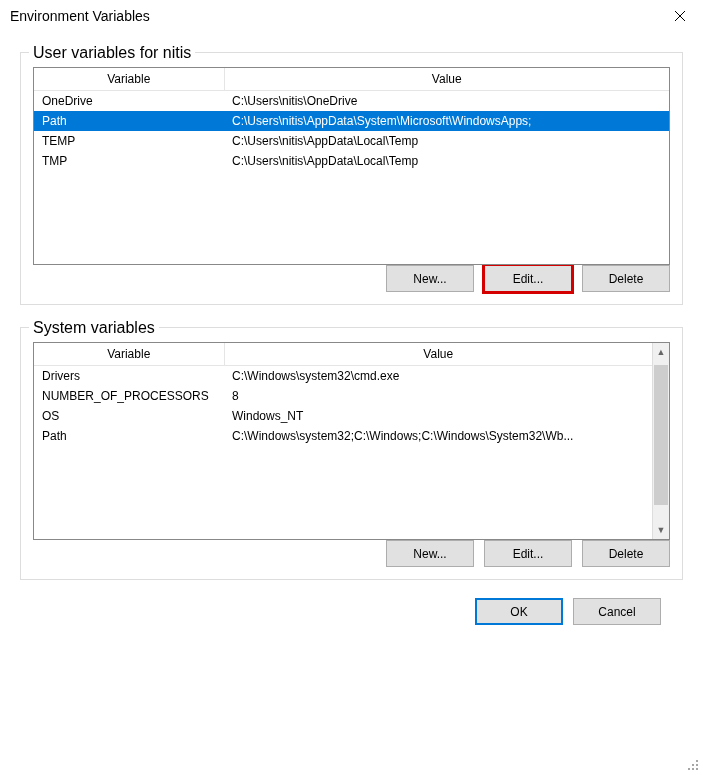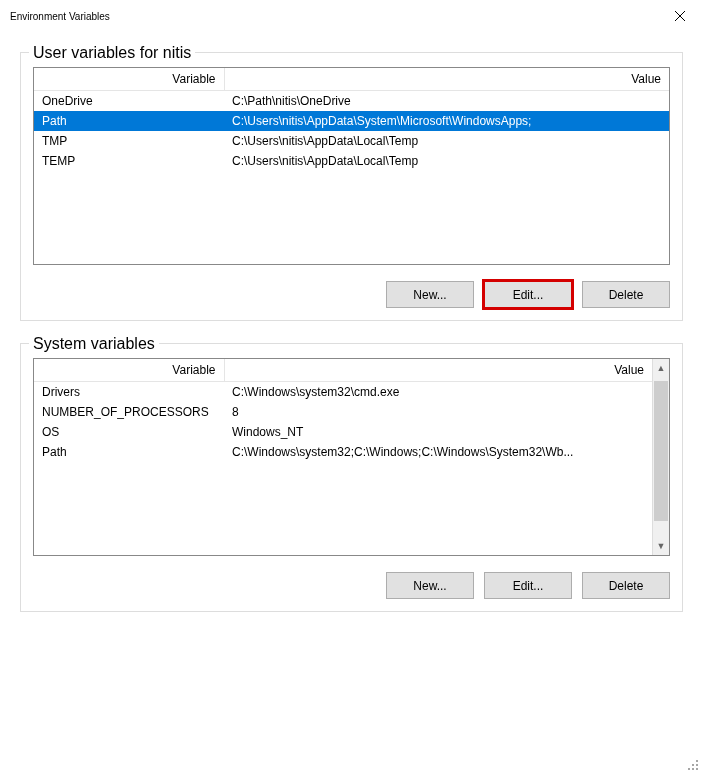--- a/index.html
+++ b/index.html
@@ -1,32 +1,32 @@
 <!DOCTYPE html>
 <html><head>
   <meta charset="utf-8">
   <style>
     * { box-sizing: border-box; margin: 0; padding: 0; }
     body { font-family: "Segoe UI", Tahoma, sans-serif; font-size: 12px; background: #fff; color: #000; width: 703px; height: 775px; overflow: hidden; }
     .titlebar { display: flex; align-items: center; justify-content: space-between; height: 32px; padding-left: 10px; }
-    .titlebar-title { font-size: 10px; }
+    .titlebar-title { font-size: 14px; }
     .close-btn { width: 46px; height: 32px; display: flex; align-items: center; justify-content: center; cursor: pointer; }
     .close-btn svg { width: 10px; height: 10px; stroke: #000; stroke-width: 1; }
     .content { padding: 6px 20px 10px 20px; }
     .groupbox { border: 1px solid #ddd; margin-top: 14px; padding: 14px 12px 12px 12px; position: relative; }
     .groupbox-label { position: absolute; top: -9px; left: 8px; background: #fff; padding: 0 4px; font-size: 16px; }
     .table-wrap { border: 1px solid #888; height: 198px; overflow: hidden; background: #fff; position: relative; }
     .table-wrap.sys { height: 198px; }
     .table { width: 100%; border-collapse: collapse; table-layout: fixed; }
-    .table th { text-align: right; font-weight: normal; padding: 4px 8px; border-right: 1px solid #e5e5e5; border-bottom: 1px solid #e5e5e5; font-size: 12px; background: #fff; }
+    .table th { text-align: center; font-weight: normal; padding: 4px 8px; border-right: 1px solid #e5e5e5; border-bottom: 1px solid #e5e5e5; font-size: 12px; background: #fff; }
     .table th:last-child { border-right: none; }
     .table td { padding: 3px 8px; font-size: 12px; white-space: nowrap; overflow: hidden; text-overflow: ellipsis; }
     .table tr.selected td { background: #0078d7; color: #fff; }
     .table col.c1 { width: 190px; }
-    .btn-row { display: flex; justify-content: flex-end; gap: 10px; margin-top: 16px; }
+    .btn-row { display: flex; justify-content: flex-end; gap: 10px; }
     .btn { width: 88px; height: 27px; border: 1px solid #adadad; background: #e1e1e1; font-family: inherit; font-size: 12px; cursor: pointer; }
     .btn.highlight-red { outline: 3px solid #d40000; outline-offset: -1px; }
     .btn.focus-blue { border: 2px solid #0078d7; background: #e1e1e1; }
     .dialog-buttons { display: flex; justify-content: flex-end; gap: 10px; padding: 18px 22px 4px 0; }
     .scrollbar-v { position:absolute; right:0; top:0; bottom:0; width:17px; background:#f0f0f0; border-left:1px solid #ddd; }
     .scrollbar-thumb { position:absolute; left:1px; right:1px; top:22px; height:140px; background:#cdcdcd; }
     .resize-grip { position:absolute; right:4px; bottom:4px; width:12px; height:12px; }
     .resize-grip svg { display:block; }
   </style>
 </head>
@@ -54,32 +54,32 @@
           </colgroup>
         <thead>
           <tr>
             <th>Variable</th>
             <th>Value</th>
           </tr>
         </thead>
         <tbody>
           <tr>
             <td>OneDrive</td>
-            <td>C:\Path\nitis\OneDrive</td>
+            <td>C:\Users\nitis\OneDrive</td>
           </tr>
           <tr class="selected">
             <td>Path</td>
             <td>C:\Users\nitis\AppData\System\Microsoft\WindowsApps;</td>
           </tr>
           <tr>
-            <td>TMP</td>
+            <td>TEMP</td>
             <td>C:\Users\nitis\AppData\Local\Temp</td>
           </tr>
           <tr>
-            <td>TEMP</td>
+            <td>TMP</td>
             <td>C:\Users\nitis\AppData\Local\Temp</td>
           </tr>
         </tbody>
       </table>
     </div>
     <div class="btn-row">
       <button class="btn">New...</button>
       <button class="btn highlight-red">Edit...</button>
       <button class="btn">Delete</button>
     </div>
@@ -124,20 +124,24 @@
         <div style="position:absolute;bottom:4px;left:0;right:0;text-align:center;color:#666;font-size:9px;">▼</div>
       </div>
     </div>
     <div class="btn-row">
       <button class="btn">New...</button>
       <button class="btn">Edit...</button>
       <button class="btn">Delete</button>
     </div>
   </div>
 
+  <div class="dialog-buttons">
+    <button class="btn focus-blue">OK</button>
+    <button class="btn">Cancel</button>
+  </div>
 
 </div>
 
 <div class="resize-grip">
   <svg viewBox="0 0 12 12">
     <circle cx="10" cy="2" r="1" fill="#888"></circle>
       <circle cx="6" cy="6" r="1" fill="#888"></circle>
       <circle cx="10" cy="6" r="1" fill="#888"></circle>
     <circle cx="2" cy="10" r="1" fill="#888"></circle>
       <circle cx="6" cy="10" r="1" fill="#888"></circle>

